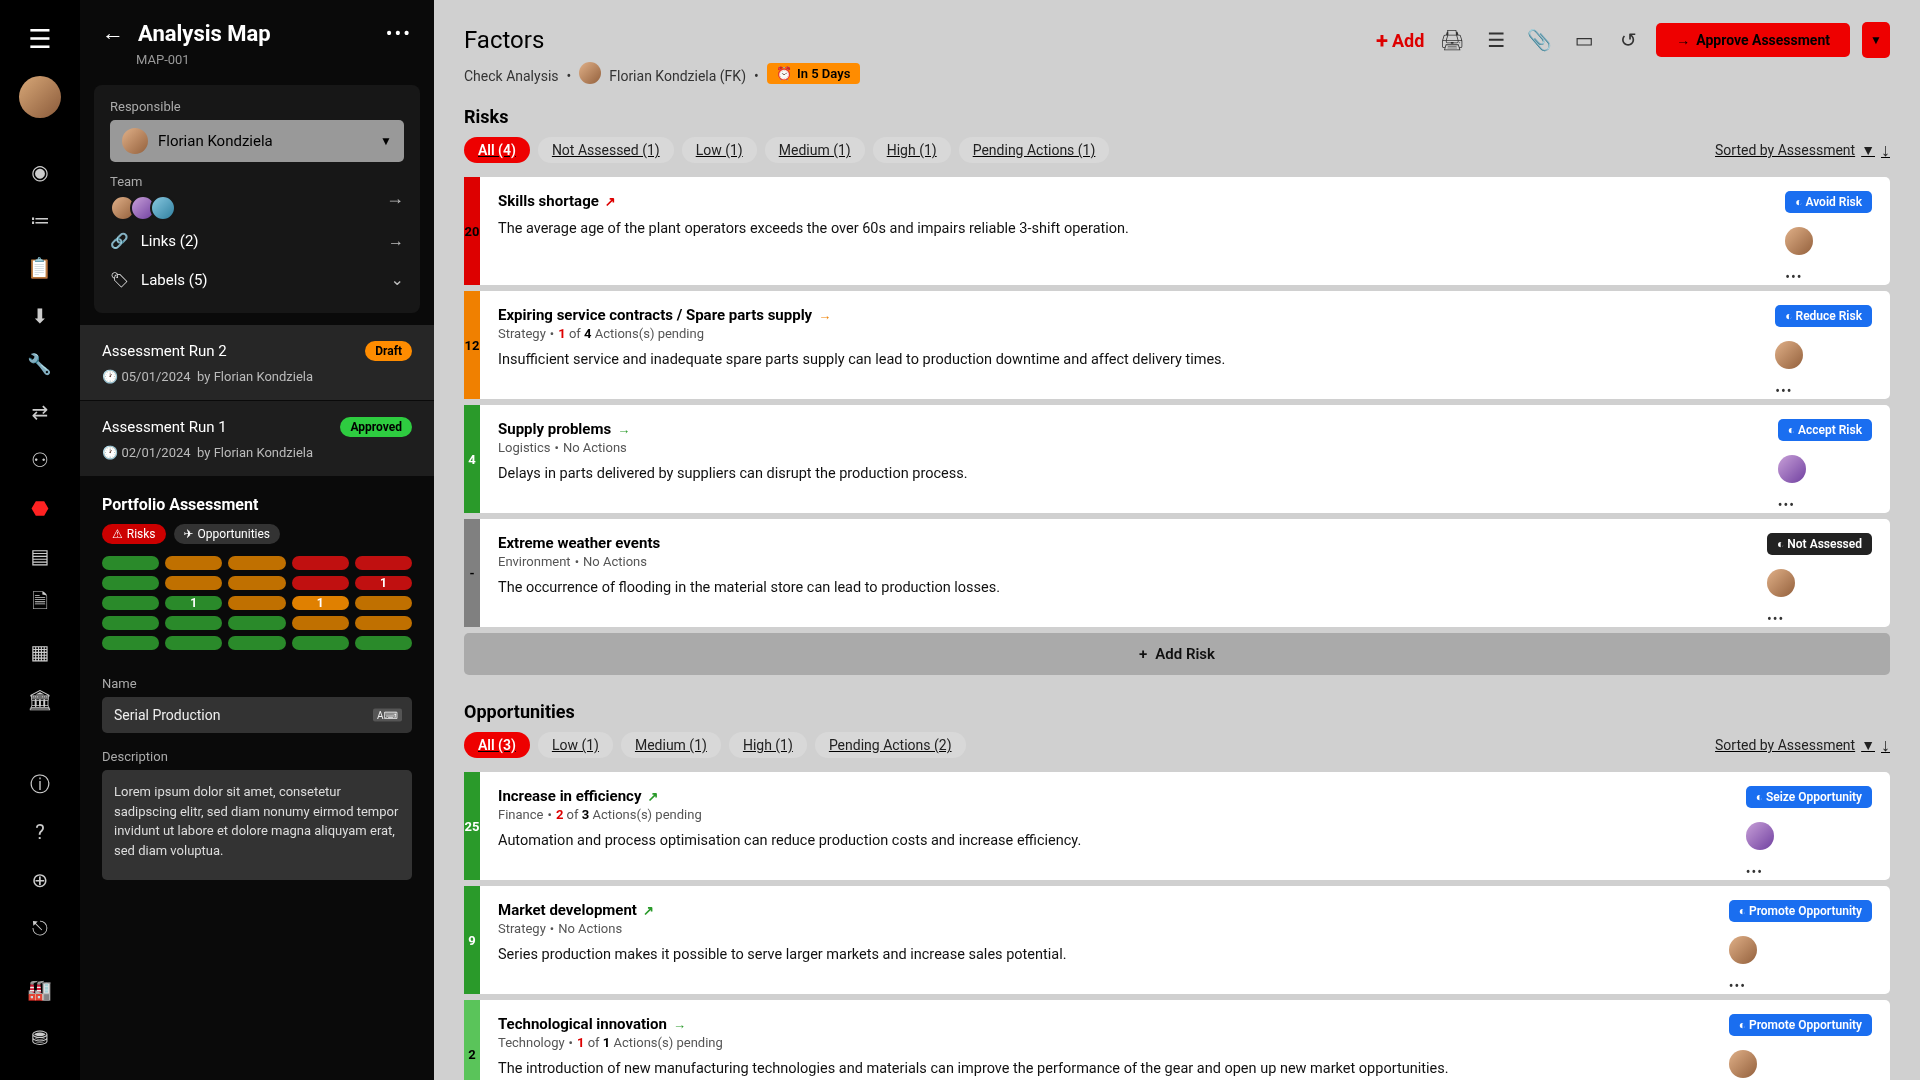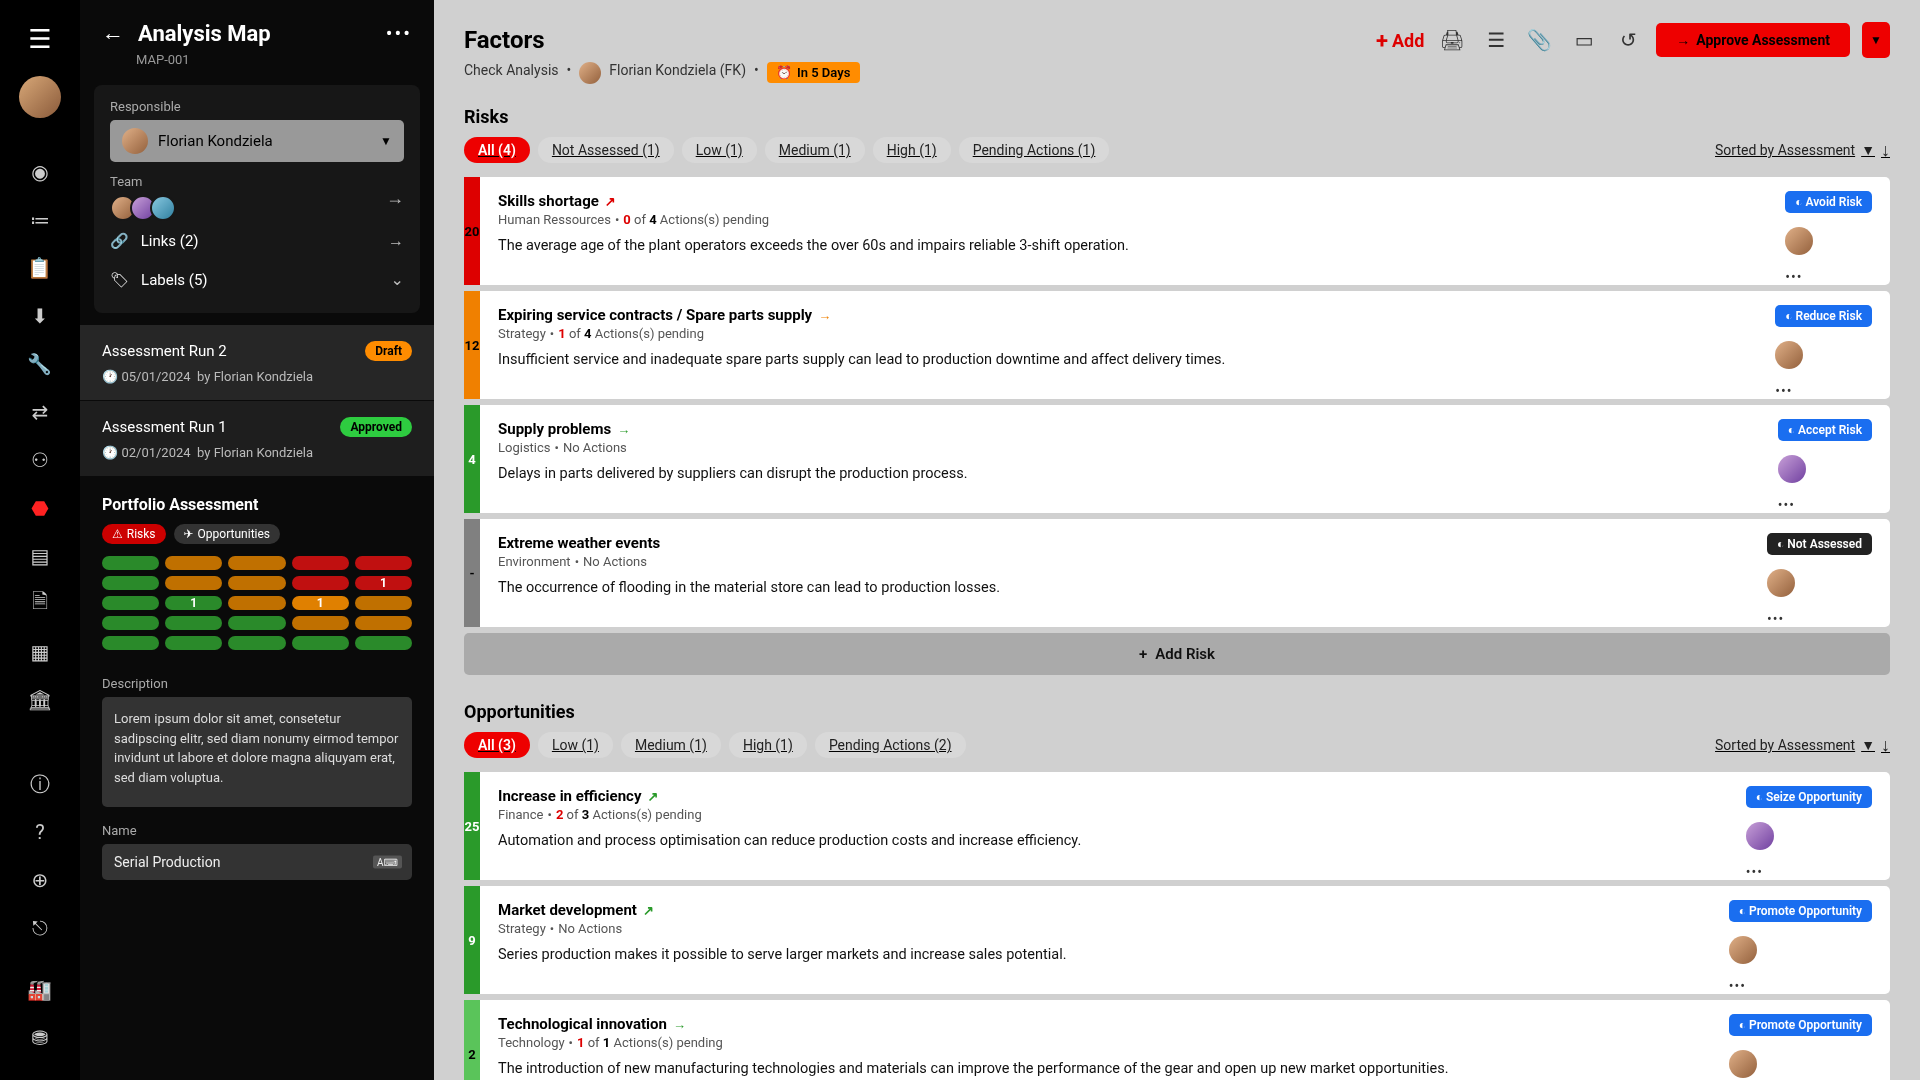--- a/index.html
+++ b/index.html
@@ -55,27 +55,27 @@
 
 .field { padding: 8px 22px; }
 .field .label { font-size: 13px; color: #aaa; margin-bottom: 6px; }
 .input-box { background: #333; border-radius: 5px; padding: 10px 12px; font-size: 14px; color: #eee; position:relative;}
 .input-box .kb { position:absolute; right:10px; top:50%; transform:translateY(-50%); font-size:10px; background:#555; padding:1px 4px; border-radius:2px;}
 .textarea-box { background: #333; border-radius: 5px; padding: 12px; font-size: 13px; color: #ddd; line-height: 1.5; min-height: 110px; }
 
 
 .main { flex: 1; padding: 22px 30px; overflow-y: auto; }
 .main-header { display: flex; align-items: center; gap: 12px; margin-bottom: 4px; }
-.main-header h1 { font-size: 24px; font-weight: 700; flex: 1; }
+.main-header h1 { font-size: 24px; font-weight: 400; flex: 1; }
 .tool-icon { width: 32px; height: 32px; display: flex; align-items: center; justify-content: center; font-size: 20px; color: #333; }
 .add-link { color: #d00; font-weight: 700; font-size: 18px; display:flex; align-items:center; gap:4px;}
 .approve-btn { background: #e00; color: #000; font-weight: 700; font-size: 14px; padding: 9px 20px; border-radius: 5px; border: none; display:flex; align-items:center; gap:6px;}
 .approve-dd { background: #e00; color: #000; width: 28px; height: 36px; display:flex;align-items:center;justify-content:center;border-radius:5px;font-size:12px;}
 
-.crumbs { font-size: 14px; color: #333; margin-bottom: 22px; display:flex; align-items:flex-start; gap:8px;}
+.crumbs { font-size: 14px; color: #333; margin-bottom: 22px; display:flex; align-items:flex-end; gap:8px;}
 .crumbs .ava-sm { width:22px;height:22px;border-radius:50%;background:linear-gradient(135deg,#e0b088,#93603c);}
 .crumbs .due { background: #ff8c00; color: #000; padding: 3px 10px; border-radius: 4px; font-size: 13px; font-weight: 600; display:inline-flex;align-items:center;gap:4px;}
 
 .section-title { font-size: 18px; font-weight: 700; margin-bottom: 10px; }
 .filter-row { display: flex; align-items: center; gap: 8px; margin-bottom: 14px; text-decoration: underline; }
 .chip { background: #d8d8d8; padding: 5px 14px; border-radius: 14px; font-size: 14px; color: #222; }
 .chip.active { background: #e00; color: #fff; font-weight: 600; }
 .sort-ctrl { margin-left: auto; font-size: 14px; color: #222; display:flex;align-items:center;gap:6px;}
 
 .factor { background: #fff; border-radius: 5px; margin-bottom: 6px; display: flex; padding: 0; }
@@ -211,28 +211,28 @@
         <div class="cell c-o"></div>
         <div class="cell c-g"></div>
         <div class="cell c-g"></div>
         <div class="cell c-g"></div>
         <div class="cell c-g"></div>
         <div class="cell c-g"></div>
       </div>
   </div>
 
   <div class="field">
-    <div class="label">Description</div>
-    <div class="textarea-box">Lorem ipsum dolor sit amet, consetetur sadipscing elitr, sed diam nonumy eirmod tempor invidunt ut labore et dolore magna aliquyam erat, sed diam voluptua.</div>
-  </div>
-  <div class="field">
     <div class="label">Name</div>
     <div class="input-box">
       <span>Serial Production</span><span class="kb">A⌨</span>
     </div>
+  </div>
+  <div class="field">
+    <div class="label">Description</div>
+    <div class="textarea-box">Lorem ipsum dolor sit amet, consetetur sadipscing elitr, sed diam nonumy eirmod tempor invidunt ut labore et dolore magna aliquyam erat, sed diam voluptua.</div>
   </div>
 </div>
 
 <div class="main">
   <div class="main-header">
     <h1>Factors</h1>
     <span class="add-link">
         <span style="font-size:22px;">+</span>
         <span>Add</span>
       </span>
@@ -259,21 +259,20 @@
       <span class="chip">Medium (1)</span>
       <span class="chip">High (1)</span>
       <span class="chip">Pending Actions (1)</span>
       <div class="sort-ctrl">Sorted by Assessment <span>▼</span> <span style="font-size:18px;">↓</span></div>
     </div>
   <div id="risk-list">
       <div class="factor">
       <div class="score red">20</div>
       <div class="body">
         <div class="f-title">Skills shortage <span class="tr" style="color:#d00">↗</span></div>
-        <div class="f-meta">Human Ressources<span class="sep">•</span><b style="color:#d00">0</b> of <b>4</b> Actions(s) pending</div>
         <div class="f-desc">The average age of the plant operators exceeds the over 60s and impairs reliable 3-shift operation.</div>
       </div>
       <div class="right">
         <span class="action-badge ">◐ Avoid Risk</span>
         <div class="ava c1"></div>
         <span class="more-dots">•••</span>
       </div>
       </div>
       <div class="factor">
       <div class="score orange">12</div>

